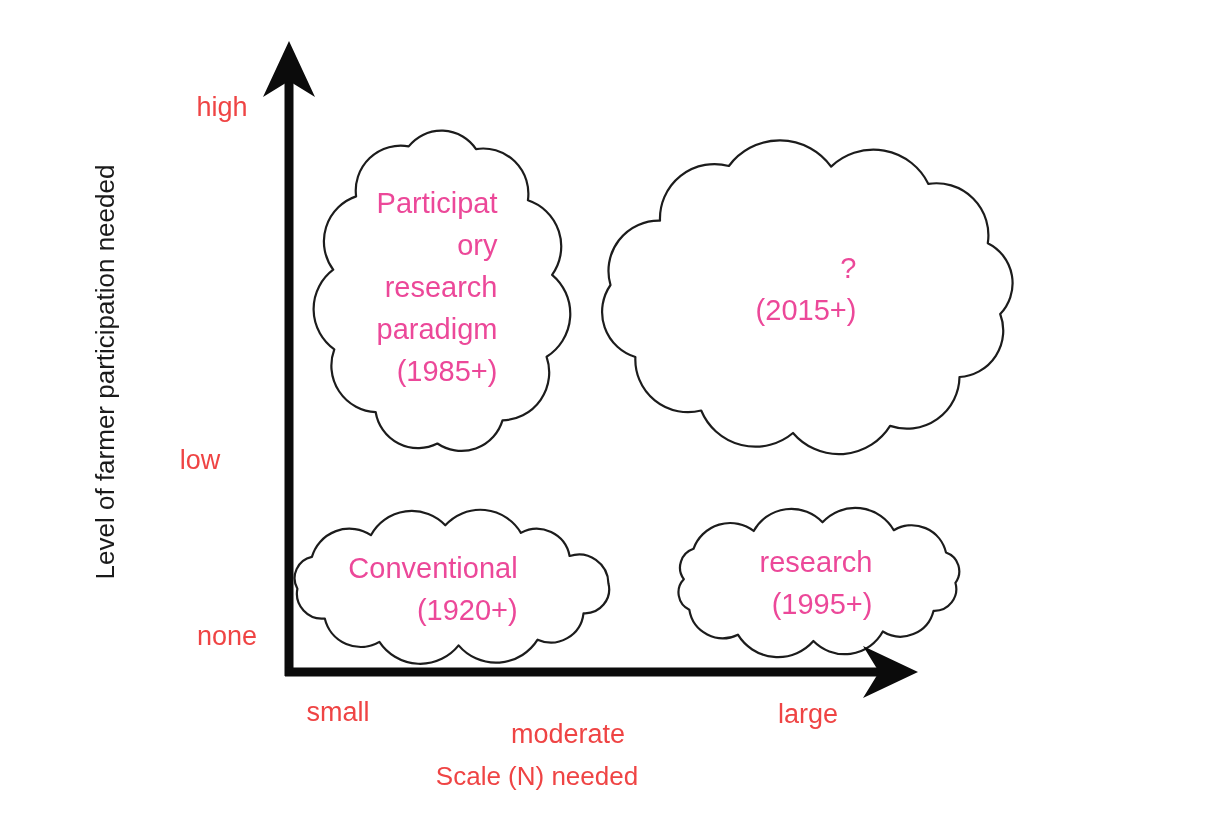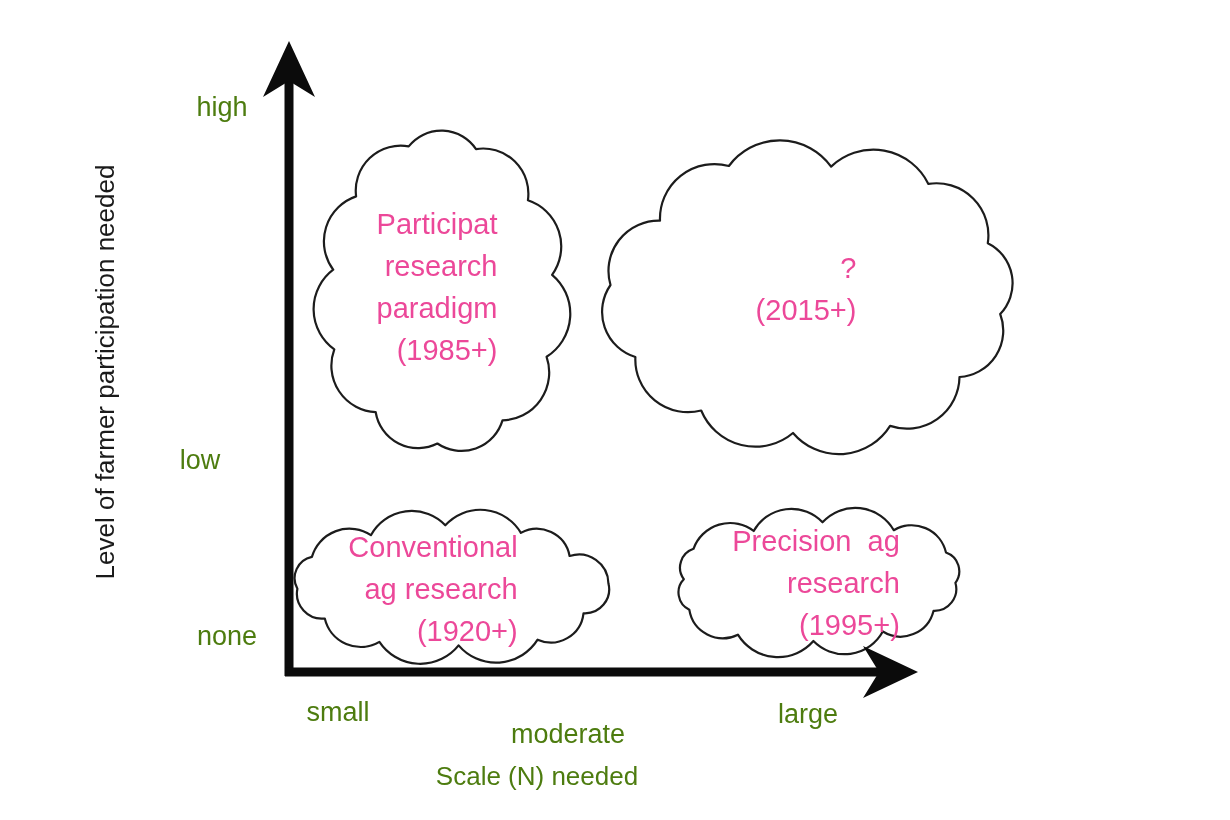--- a/index.html
+++ b/index.html
@@ -20,21 +20,21 @@
     stroke: #1c1c1c;
     stroke-width: 2.2;
     stroke-linejoin: round;
   }
   .axis  { stroke: #0b0b0b; stroke-width: 9; }
   .head  { fill: #0b0b0b; }
 
   .lbl {
     position: absolute;
     transform: translate(-50%, -50%);
-    color: #4d7c0f;
+    color: #ef4444;
     white-space: pre;
   }
   .tick       { font-size: 27px; }
   .axis-title { font-size: 26px; }
 
   .vlabel {
     position: absolute;
     left: 105px;
     top: 372px;
     transform: translate(-50%, -50%) rotate(-90deg);
@@ -76,35 +76,34 @@
   <div class="lbl tick" style="left:200px; top:460px;">low</div>
   <div class="lbl tick" style="left:227px; top:636px;">none</div>
 
   <div class="lbl tick" style="left:338px; top:712px;">small</div>
   <div class="lbl tick" style="left:568px; top:734px;">moderate</div>
   <div class="lbl tick" style="left:808px; top:714px;">large</div>
   <div class="lbl axis-title" style="left:537px; top:776px;text-align:right;">Scale (N) needed</div>
 
   <div class="cloud-text" style="left:437px; top:287px;">
     <div class="cloud-line">Participat</div>
+    <div class="cloud-line">ory</div>
     <div class="cloud-line">research</div>
     <div class="cloud-line">paradigm</div>
     <div class="cloud-line">(1985+)</div>
   </div>
 
   <div class="cloud-text" style="left:806px; top:289px;">
     <div class="cloud-line">?</div>
     <div class="cloud-line">(2015+)</div>
   </div>
 
   <div class="cloud-text" style="left:433px; top:589px;">
     <div class="cloud-line">Conventional</div>
-    <div class="cloud-line">ag research</div>
     <div class="cloud-line">(1920+)</div>
   </div>
 
   <div class="cloud-text" style="left:816px; top:583px;">
-    <div class="cloud-line">Precision  ag</div>
     <div class="cloud-line">research</div>
     <div class="cloud-line">(1995+)</div>
   </div>
 
 </div>
 
 </body></html>

